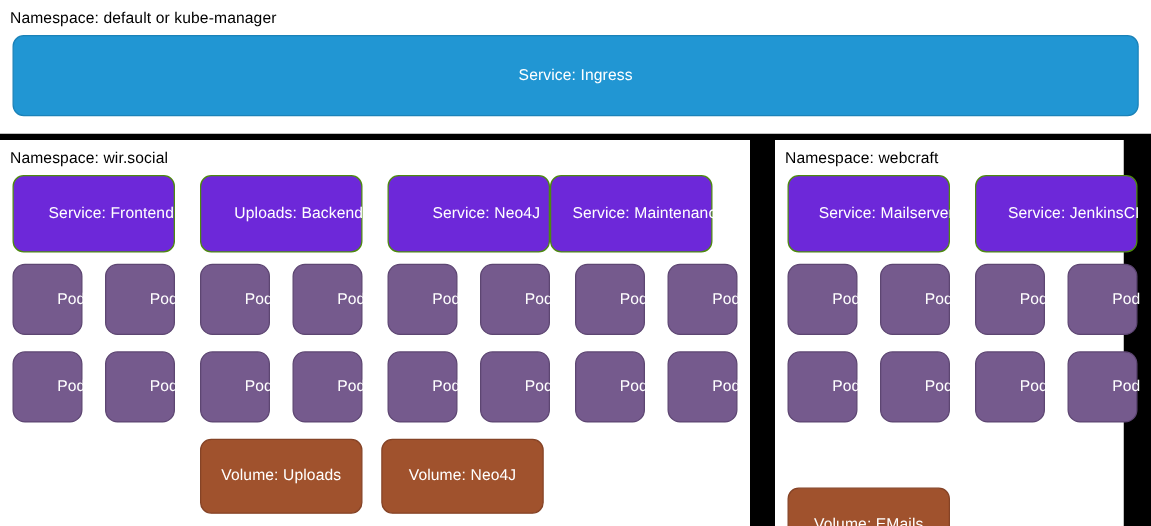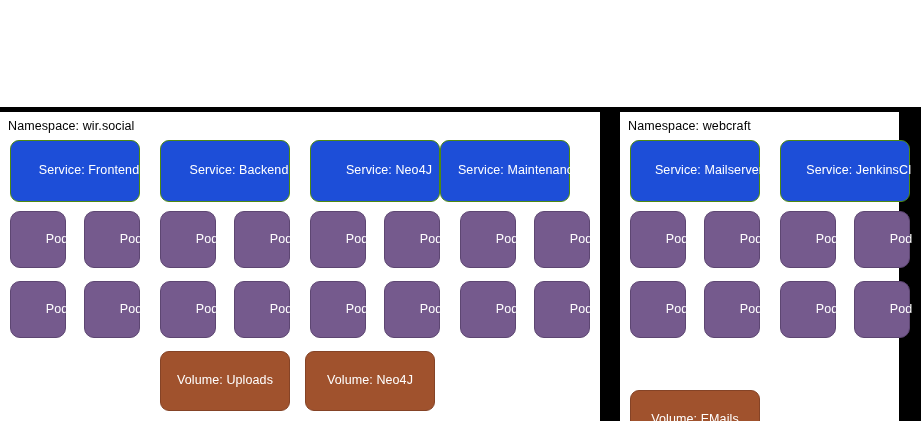--- a/index.html
+++ b/index.html
@@ -55,21 +55,21 @@
     line-height: 1.25;
     white-space: nowrap;
     letter-spacing: 0.1px;
   }
 
   .node-ingress {
     background: #2196d3;
     border: 1px solid #1b82b8;
   }
   .node-service {
-    background: #1d4ed8;
+    background: #6d28d9;
     border: 1px solid #4e8a10;
     padding-left: 28px;
   }
   .node-pod {
     background: #755a8d;
     border: 1px solid #5d4672;
     border-radius: 10px;
   }
   .node-volume {
     background: #a0522d;
@@ -88,31 +88,33 @@
   .service-box { width: 130px; height: 62px; }
   .pod-box     { width: 56px;  height: 57px; padding-left: 38px; }
   .volume-box  { width: 130px; height: 60px; }
 </style>
 </head>
 <body>
 
 <div id="diagram">
 
   <div class="ns-panel ns-top">
+    <div class="ns-label">Namespace: default or kube-manager</div>
+    <div class="node node-ingress ingress-box">Service: Ingress</div>
   </div>
 
   <div class="ns-panel ns-left">
     <div class="ns-label">Namespace: wir.social</div>
     <div id="left-columns">
         <div class="node node-service service-box" style="left: 10px; top: 28px;">Service: Frontend</div>
         <div class="node node-pod pod-box" style="left: 10px; top: 99px;">Pod</div>
         <div class="node node-pod pod-box" style="left: 84px; top: 99px;">Pod</div>
         <div class="node node-pod pod-box" style="left: 10px; top: 169px;">Pod</div>
         <div class="node node-pod pod-box" style="left: 84px; top: 169px;">Pod</div>
-        <div class="node node-service service-box" style="left: 160px; top: 28px;">Service: Backend</div>
+        <div class="node node-service service-box" style="left: 160px; top: 28px;">Uploads: Backend</div>
         <div class="node node-pod pod-box" style="left: 160px; top: 99px;">Pod</div>
         <div class="node node-pod pod-box" style="left: 234px; top: 99px;">Pod</div>
         <div class="node node-pod pod-box" style="left: 160px; top: 169px;">Pod</div>
         <div class="node node-pod pod-box" style="left: 234px; top: 169px;">Pod</div>
         <div class="node node-volume volume-box" style="left: 160px; top: 239px;">Volume: Uploads</div>
         <div class="node node-service service-box" style="left: 310px; top: 28px;">Service: Neo4J</div>
         <div class="node node-pod pod-box" style="left: 310px; top: 99px;">Pod</div>
         <div class="node node-pod pod-box" style="left: 384px; top: 99px;">Pod</div>
         <div class="node node-pod pod-box" style="left: 310px; top: 169px;">Pod</div>
         <div class="node node-pod pod-box" style="left: 384px; top: 169px;">Pod</div>

